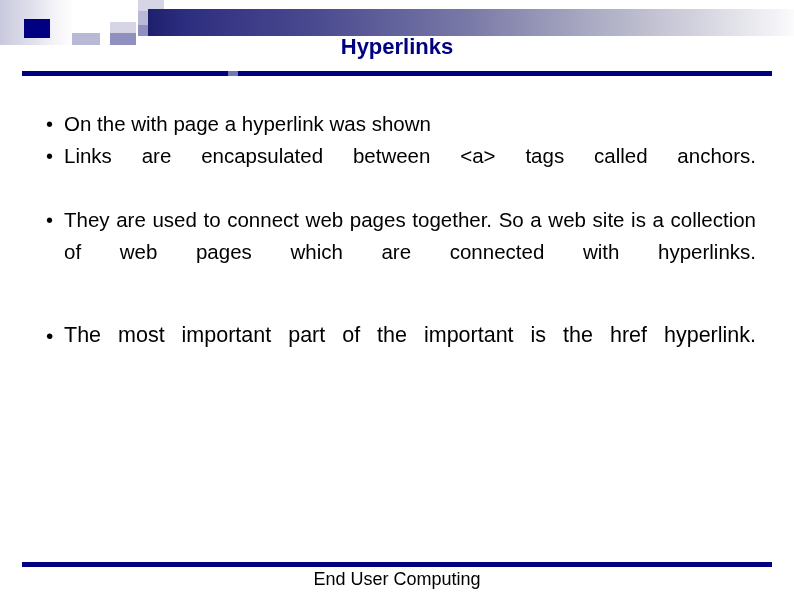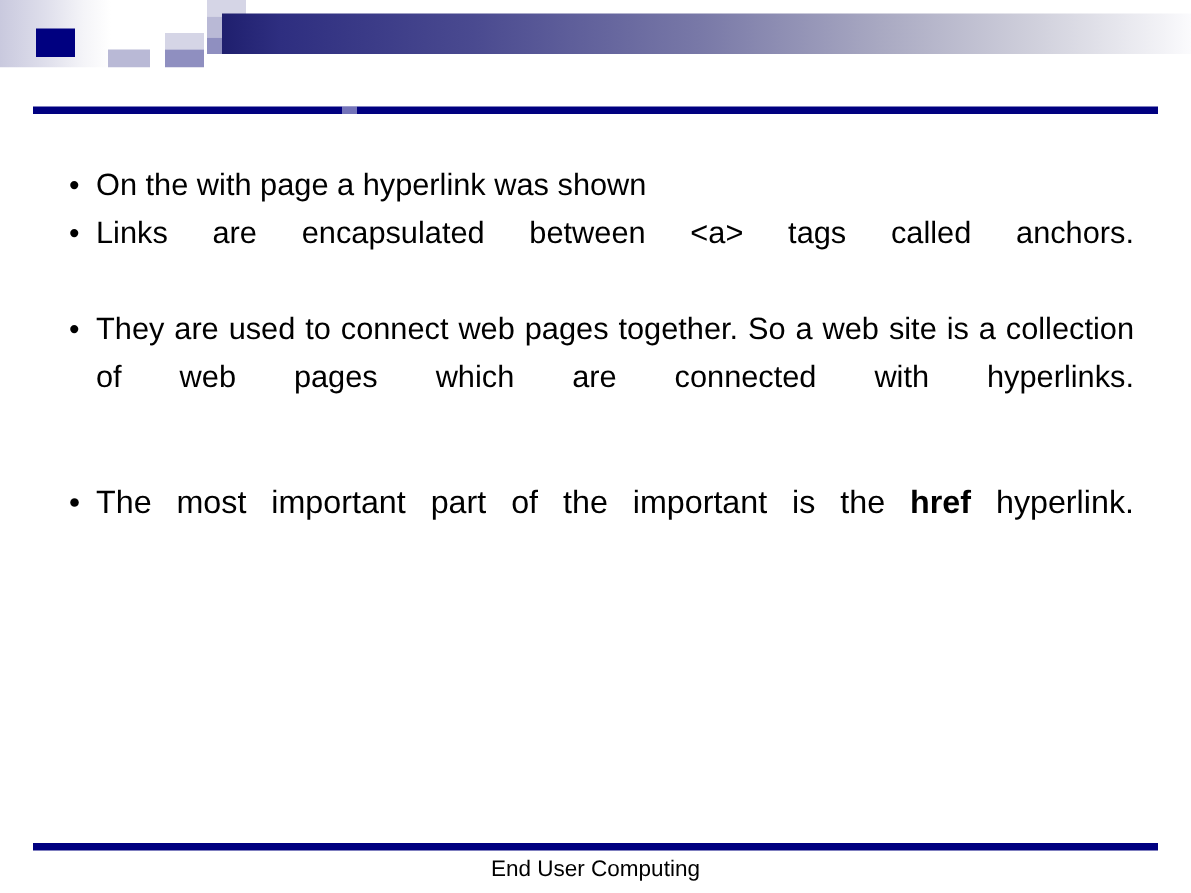--- a/index.html
+++ b/index.html
@@ -128,32 +128,32 @@
     line-height: inherit;
   }
   .para .bullet.big { font-size: 21px; }
   
   .para.justified > .txt::after {
     content: "";
     display: inline-block;
     width: 100%;
   }
   .para .txt { display: block; }
-  b.href { font-weight: bold; }
+  b.href { font-weight: normal; }
   .spacer-2 { height: 14px; }
 
   
   .footer {
     position: absolute;
     left: 0;
     top: 571px;
     width: 794px;
     text-align: center;
     color: #000000;
-    font-size: 15px;
+    font-size: 18px;
     line-height: 17px;
   }
 </style>
 </head>
 <body>
 
 <div id="slide">
 
   <div class="deco-band">
     <div class="deco-left-fade"></div>
@@ -165,20 +165,21 @@
     <div class="sq sq-pale" style="left:110px; top:22px; width:26px; height:11px;"></div>
     <div class="sq sq-mid" style="left:110px; top:33px; width:26px; height:12px;"></div>
 
     <div class="sq sq-light" style="left:72px;  top:33px; width:28px; height:12px;"></div>
 
     <div class="sq sq-dark" style="left:24px;  top:19px; width:26px; height:19px;"></div>
 
     <div class="deco-bar"></div>
   </div>
 
+  <div class="title">Hyperlinks</div>
 
   <div class="rule-top"></div>
   <div class="rule-top-gap"></div>
 
   <div class="body">
 
     <div class="para">
       <span class="bullet">•</span>
       <span class="txt">On the with page a hyperlink was shown</span>
     </div>

